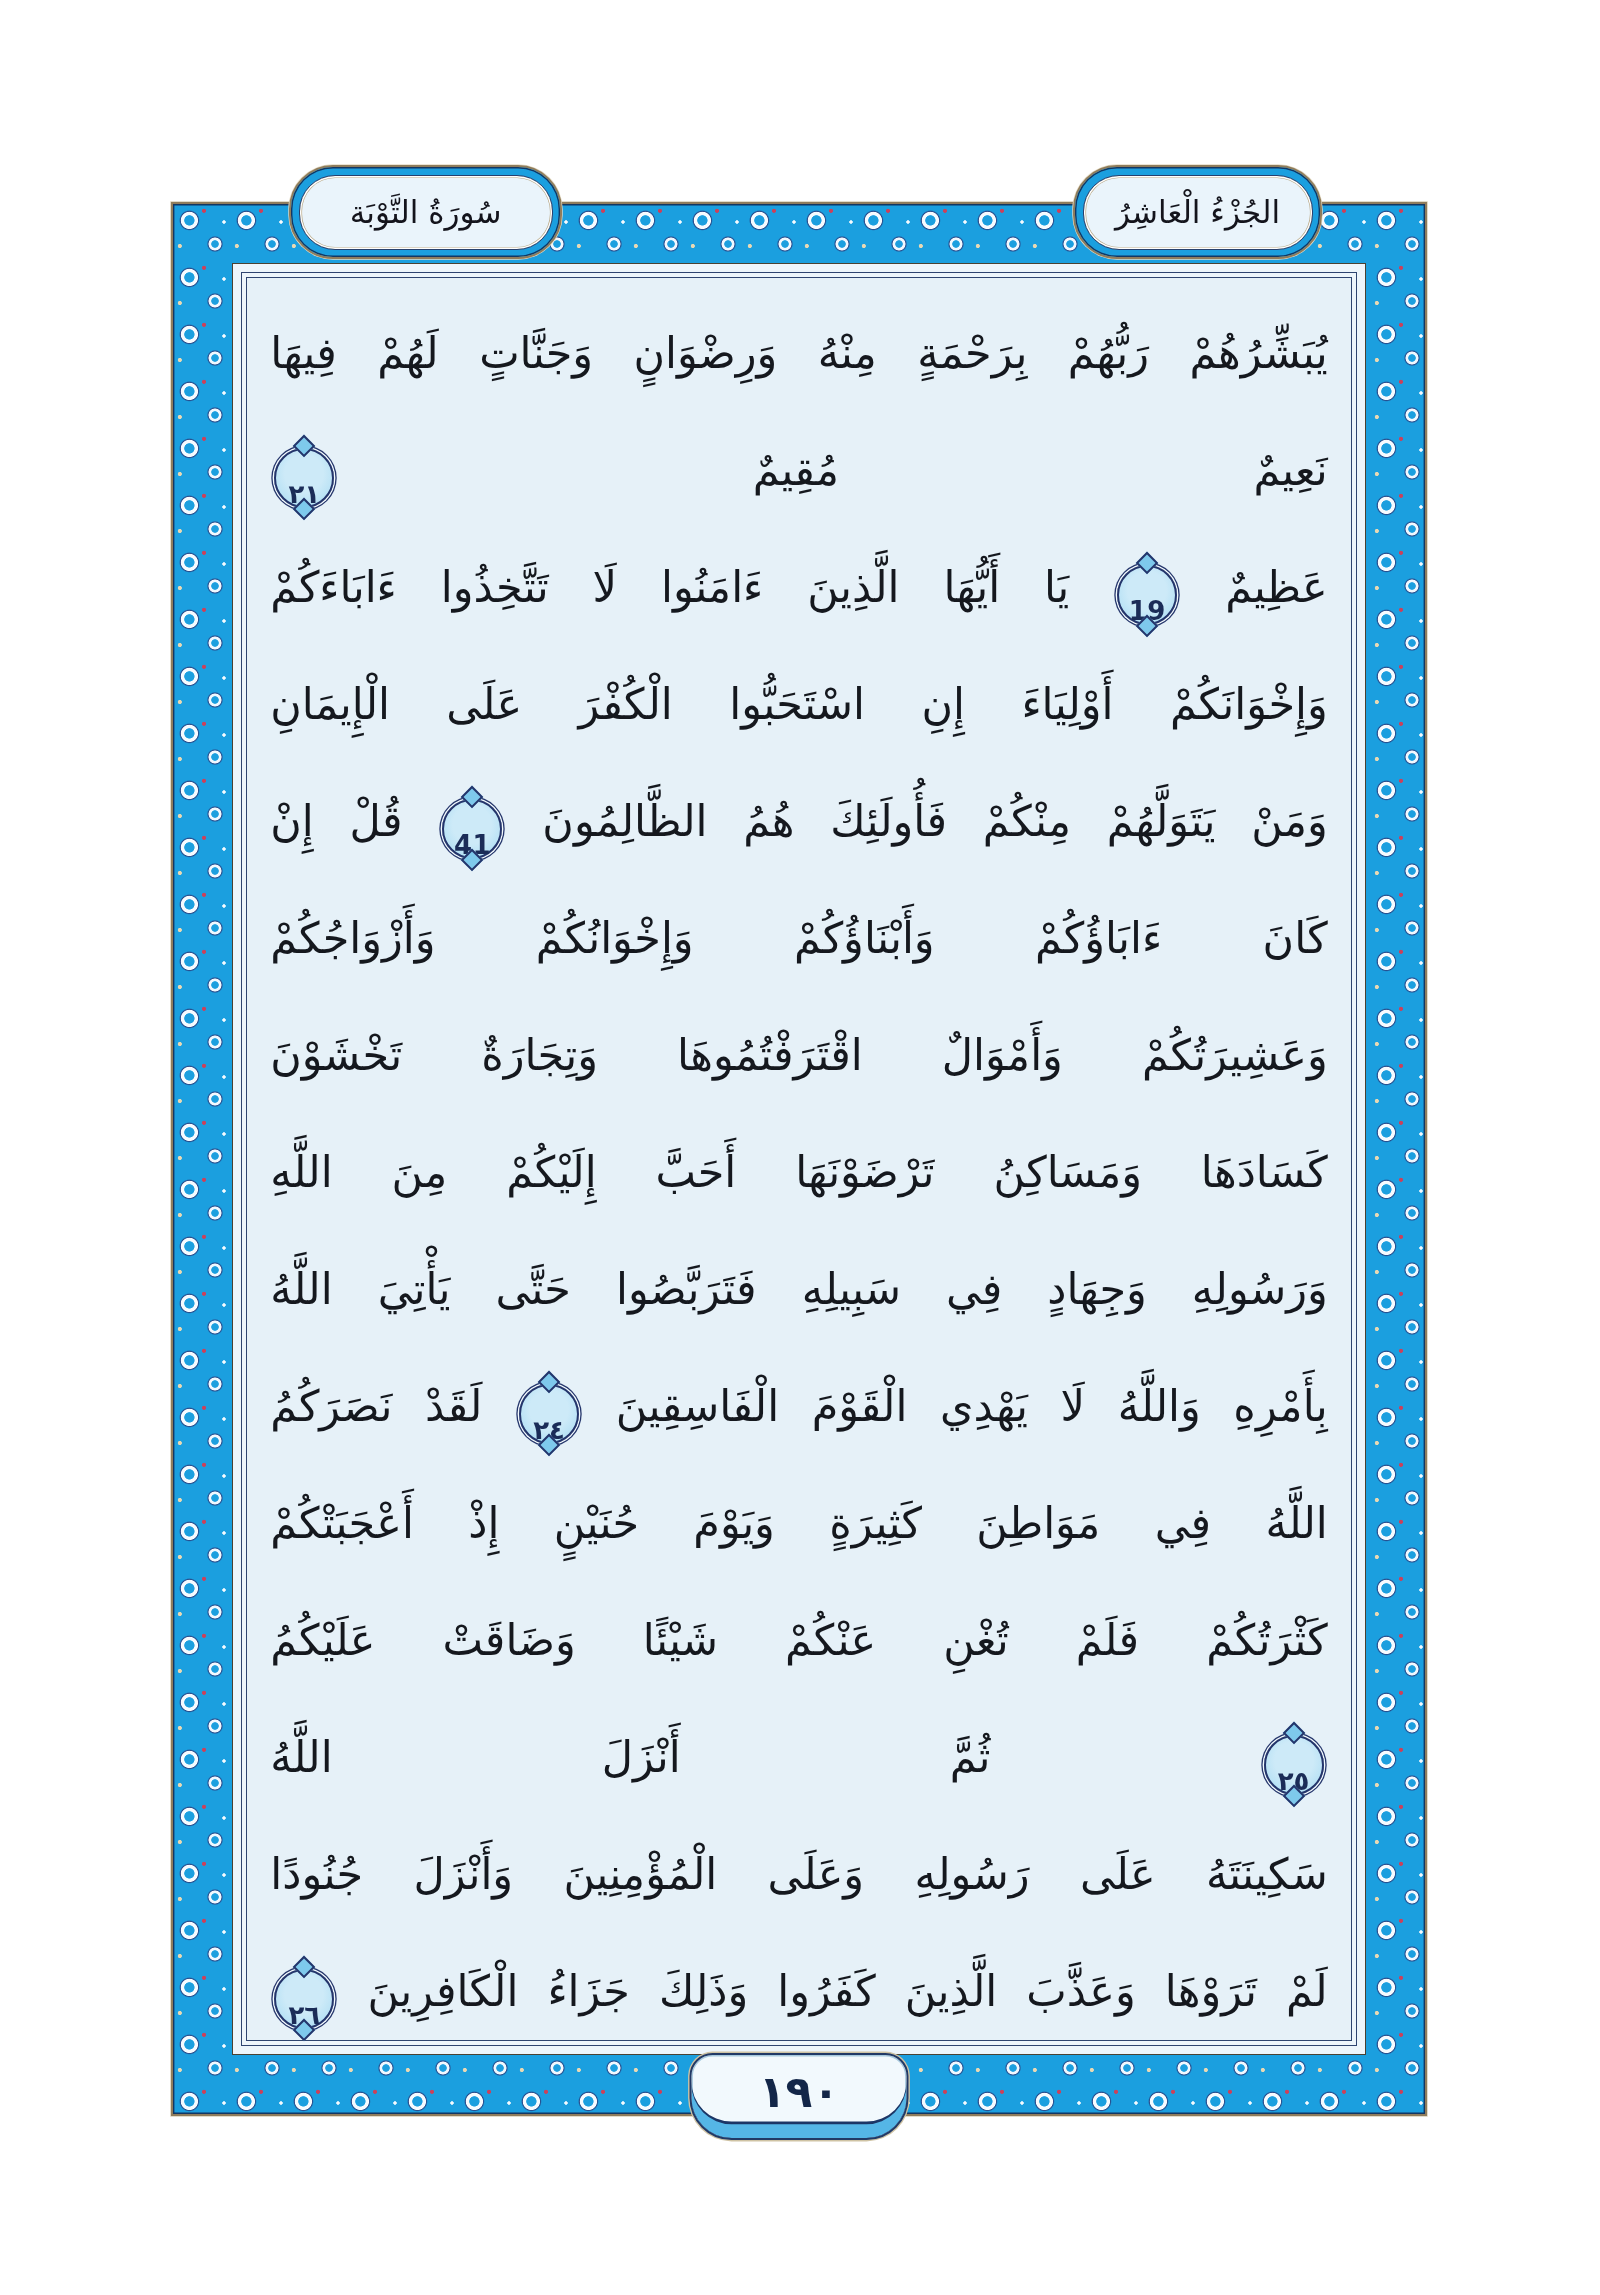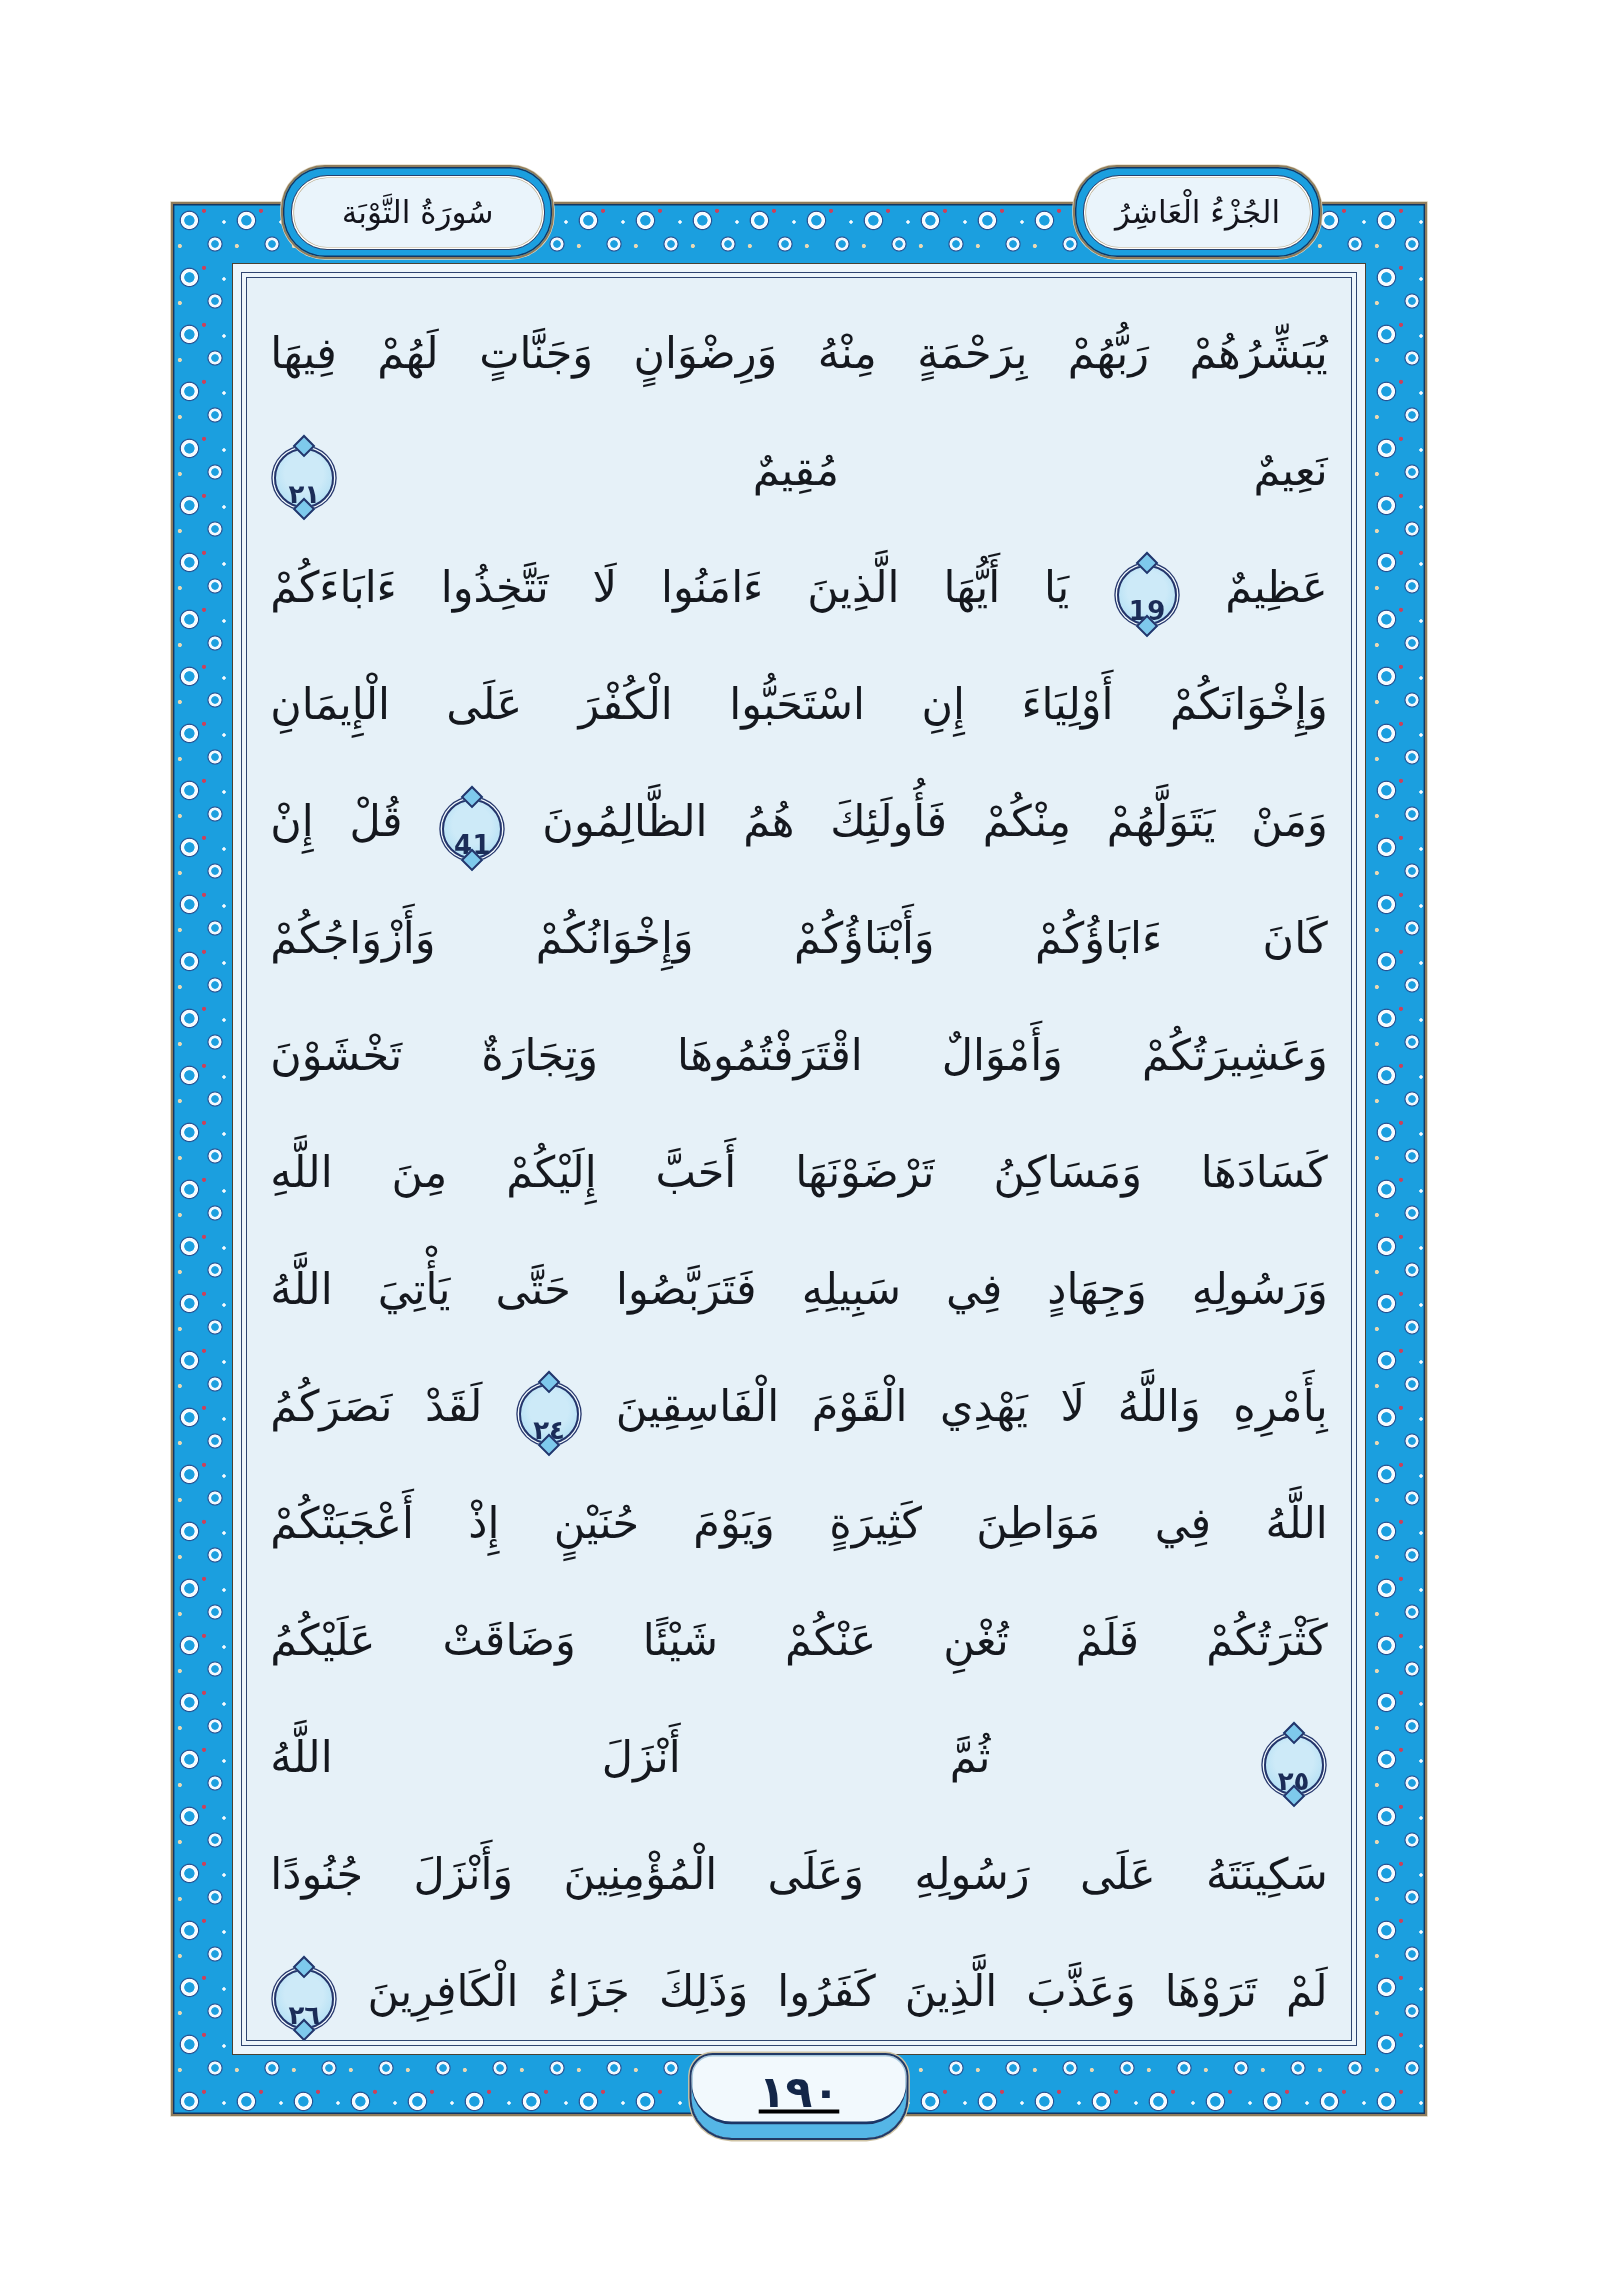--- a/index.html
+++ b/index.html
@@ -80,31 +80,31 @@
     box-shadow:inset 0 0 0 1.4px #123764, 0 0 0 0.7px #e6ddc6;
     z-index:4;
   }
   .cartouche .cartouche-inner{
     position:absolute;inset:7.5px;background:#eaf4fb;
     border:1.4px solid #27406e;border-radius:36px;
     display:flex;align-items:center;justify-content:center;
     font-size:31px;color:#14141c;direction:rtl;
     box-shadow:inset 0 0 0 1.4px #fefefe, inset 0 0 0 2.1px #b9a988;
   }
-  .cartouche-surah{left:108px;width:273px;}
+  .cartouche-surah{left:116px;width:273px;}
   .cartouche-juz{right:103px;width:249px;}
 
   
   .pagenum{
     position:absolute;left:50%;bottom:-26px;transform:translateX(-50%);
     width:219px;height:87px;z-index:4;
     background:#f2f9fd;
     border:2.1px solid #223a66;border-radius:23px 23px 42px 42px;
     box-shadow:0 0 0 1.4px #cfc3a4, inset 0 -13.7px 0 #55b6e6, inset 0 -16.4px 0 #1c3666, inset 0 0 0 1.4px #a8cade;
-    display:flex;align-items:center;justify-content:center;text-decoration:underline;
+    display:flex;align-items:center;justify-content:center;
   }
   .pagenum .pagenum-text{
     font-size:44px;color:#132648;font-weight:bold;line-height:1;
     transform:translateY(-5.5px);
   }
 </style>
 </head>
 <body>
 
 <div class="page">

